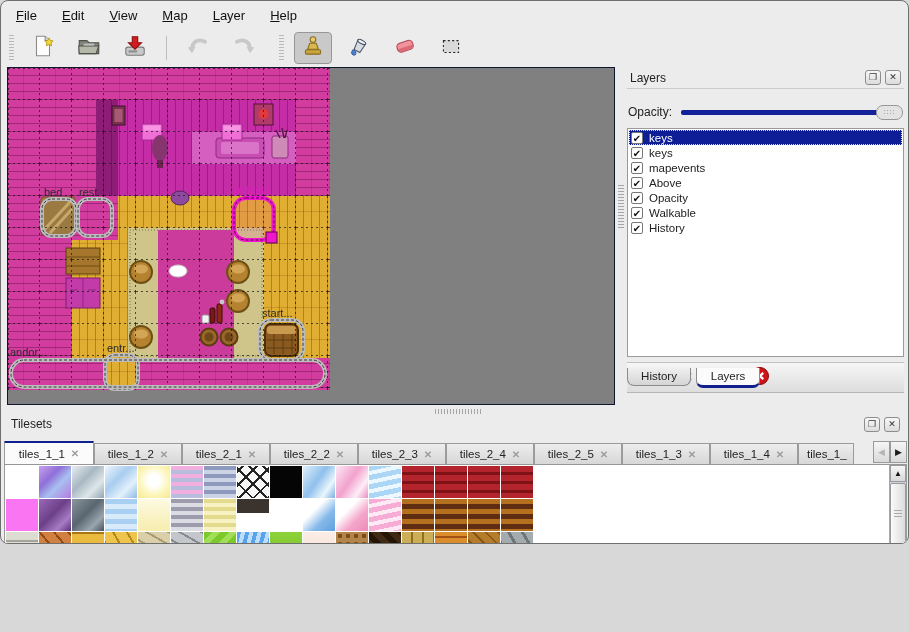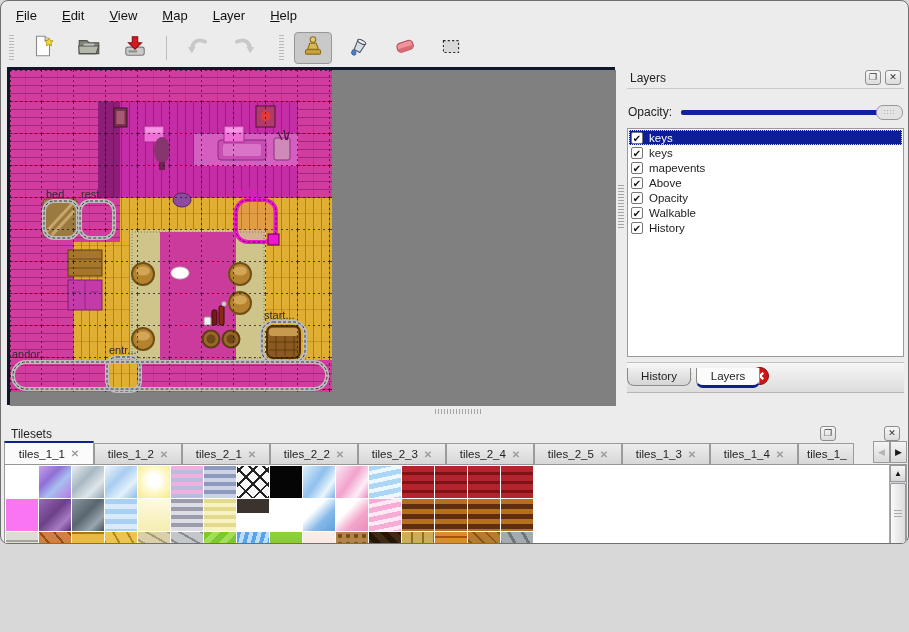--- a/index.html
+++ b/index.html
@@ -21,21 +21,21 @@
   .tb-handle { width:9px; height:26px; margin-right:4px;
     background-image:repeating-linear-gradient(180deg,#b9b9b9 0 1px, transparent 1px 3px);
     background-size:5px 100%; background-repeat:no-repeat; background-position:center; }
   .tb-btn { width:38px; height:32px; display:flex; align-items:center; justify-content:center;
     border-radius:4px; margin:0 4px; }
   .tb-btn.active { background:#c9c9c9; border:1px solid #979797; }
   .tb-sep { width:1px; height:24px; background:#bdbdbd; margin:0 8px; }
   .tb-gap { width:10px; }
   
   .map-frame { position:absolute; left:6px; top:66px; width:608px; height:338px;
-    border:3px solid #0f172a; background:#1d4ed8; }
+    border:1px solid #0f172a; background:#1d4ed8; }
   .map-label { font:11px "Liberation Sans", sans-serif; }
   
   .vsplit { position:absolute; left:615px; top:66px; width:10px; height:338px; cursor:col-resize; }
   .vsplit .grip { position:absolute; left:2px; top:118px; width:6px; height:44px;
     background-image:repeating-linear-gradient(180deg,#a5a5a5 0 1px, transparent 1px 3px); }
   
   .layers-panel { position:absolute; left:626px; top:66px; width:277px; height:338px; font-size:12px; color:#222; }
   .panel-title-row { height:22px; display:flex; align-items:center; padding:0 3px;
     border-bottom:1px solid #cacaca; }
   .panel-title { flex:1; }
@@ -62,21 +62,21 @@
   .dock-tab { min-width:64px; height:18px; font-size:11.5px; text-align:center; line-height:16px;
     border:1px solid #8a8a8a; border-top:none; border-radius:0 0 7px 7px;
     background:linear-gradient(#efefef,#d5d5d5); margin-right:5px; padding:0 8px; color:#222; }
   .dock-tab.active { background:#fbfbfb; border-bottom:3px solid #101f8c; height:20px; }
   
   .hsplit { position:absolute; top:404px; left:0; right:0; height:12px; cursor:row-resize; }
   .hsplit .grip { position:absolute; left:434px; top:4px; width:46px; height:5px;
     background-image:repeating-linear-gradient(90deg,#a5a5a5 0 1px, transparent 1px 3px); }
   
   .tilesets-panel { position:absolute; left:3px; top:416px; width:903px; height:185px; font-size:12px; color:#222; }
-  .ts-title-row { height:24px; display:flex; align-items:flex-end; padding:0 7px;gap:44px; }
+  .ts-title-row { height:24px; display:flex; align-items:flex-start; padding:0 7px; }
   .ts-tabbar { position:relative; height:24px; display:flex; align-items:flex-end; border-bottom:1px solid #979797; padding-right:36px; overflow:hidden; }
   .ts-tab { width:88px; height:21px; display:flex; align-items:center; justify-content:center; gap:6px;
     background:linear-gradient(#ededed,#d7d7d7); border:1px solid #9b9b9b; border-bottom:none;
     font-size:11.5px; white-space:nowrap; }
   .ts-tab.active { background:#fbfbfb; border-top:3px solid #0f2090; height:24px; width:90px; }
   .ts-tab.truncated { width:56px; overflow:hidden; justify-content:flex-start; padding-left:8px; }
   .tab-x { color:#9d9d9d; font-size:10px; font-weight:bold; }
   .ts-scrollbtns { position:absolute; right:0; bottom:1px; display:flex; }
   .ts-scrollbtn { width:17px; height:22px; border:1px solid #9a9a9a; background:linear-gradient(#f5f5f5,#dadada);
     font-size:9px; text-align:center; line-height:21px; color:#1a1a1a; }

